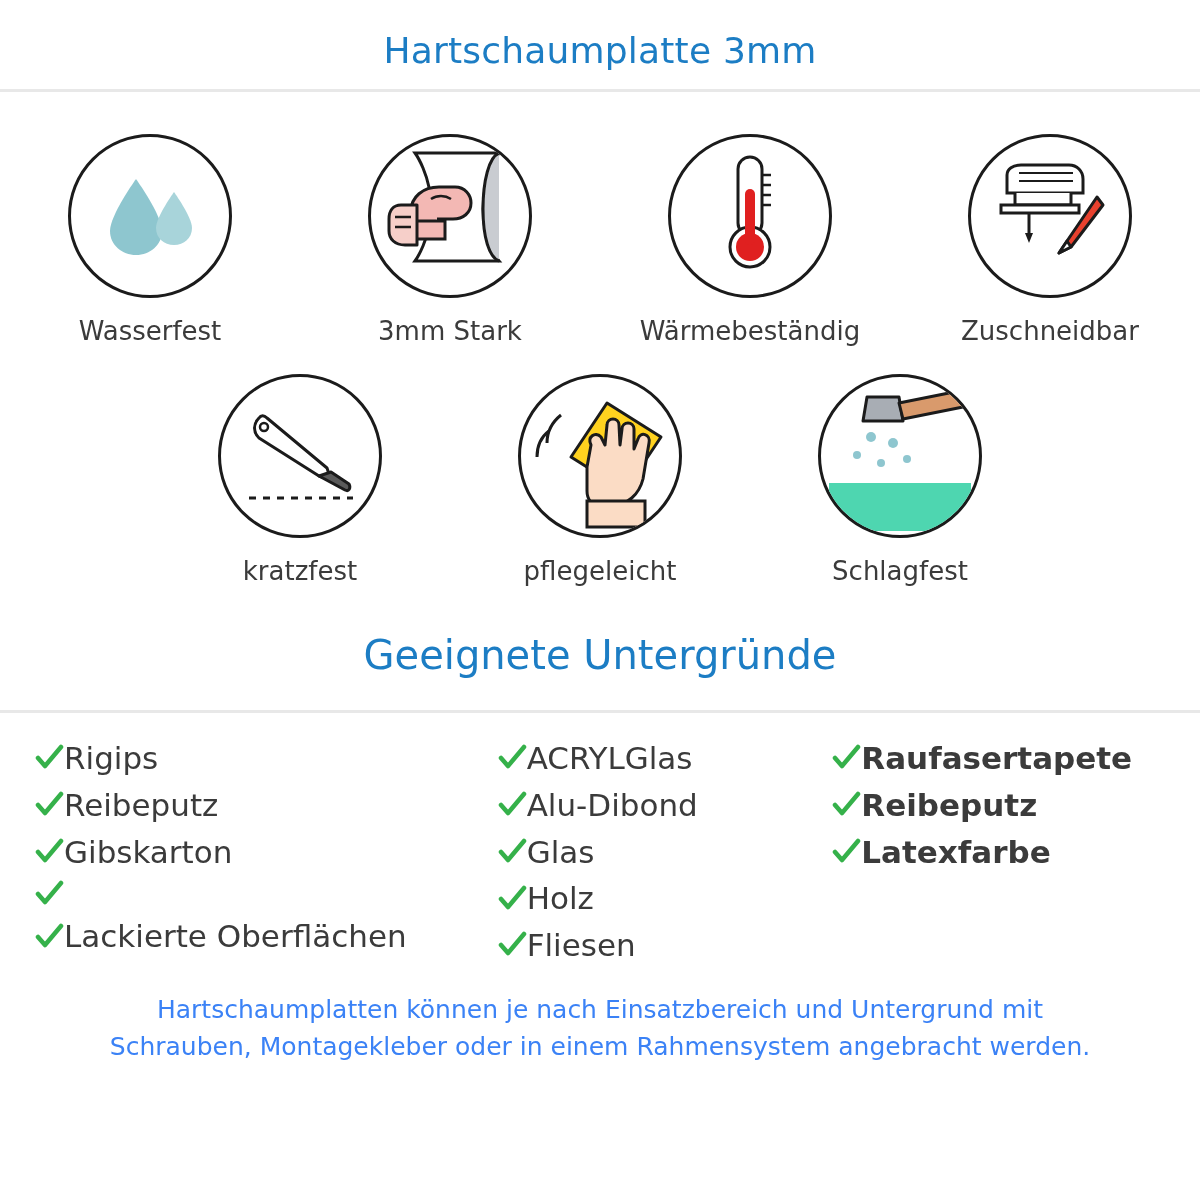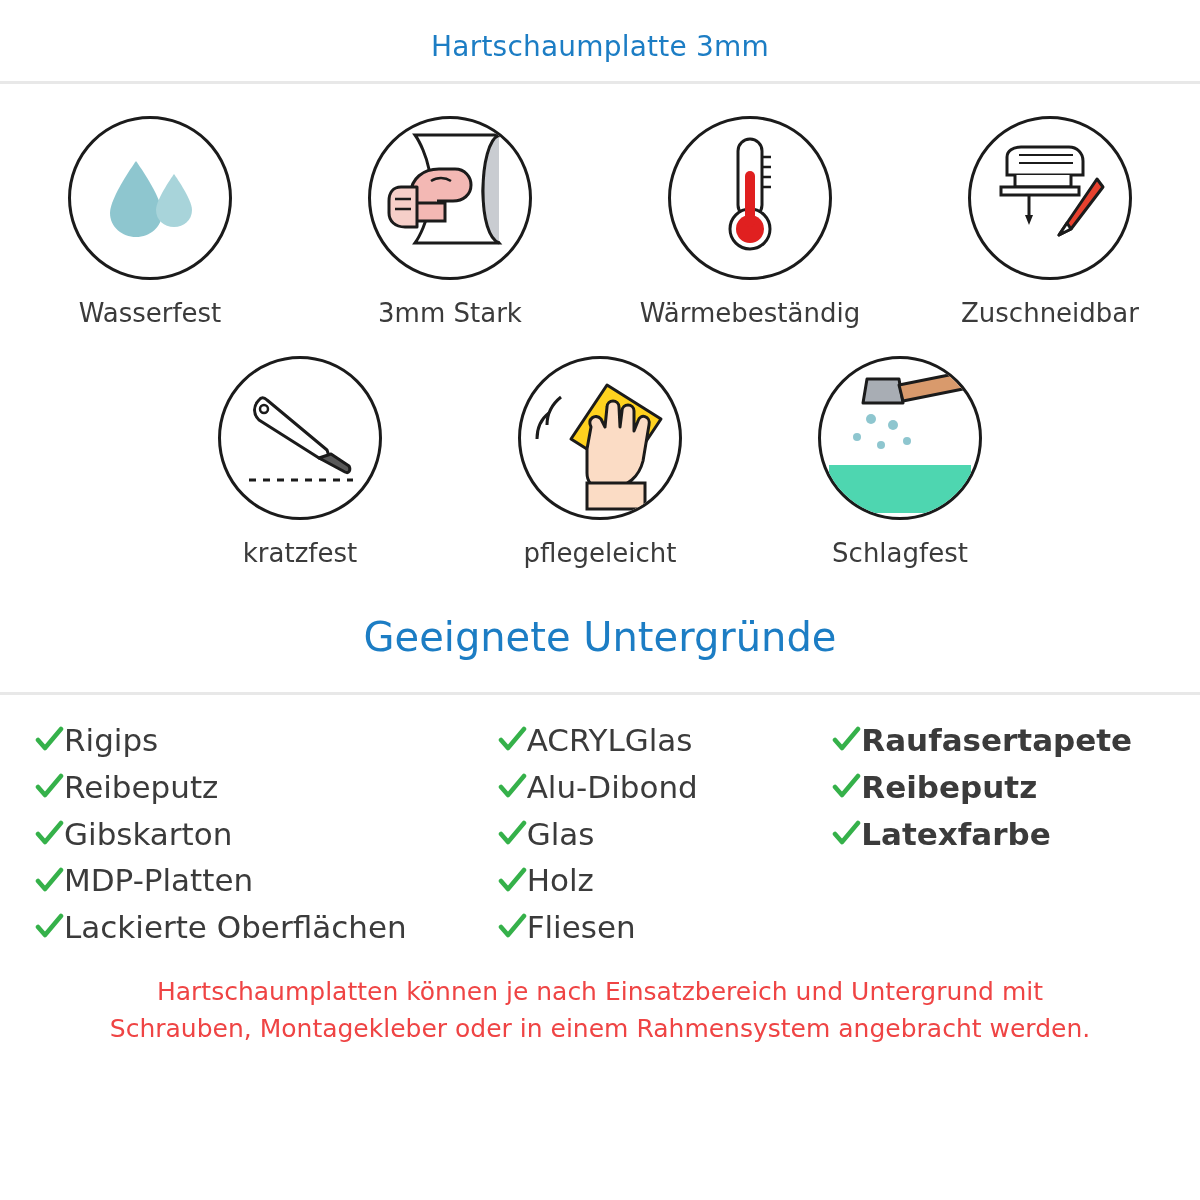--- a/index.html
+++ b/index.html
@@ -23,35 +23,35 @@
     flex-direction: column;
   }
 
   
   .title-block {
     padding-top: 30px;
     padding-bottom: 18px;
     text-align: center;
   }
   .main-title {
-    font-size: 28px;
+    font-size: 36px;
     color: #1c7dc4;
     font-weight: normal;
     letter-spacing: 0.2px;
     margin: 0;
   }
   .rule {
     height: 3px;
     background: #e8e8e8;
     width: 100%;
   }
 
   
   .features {
-    margin-top: 32px;
+    padding-top: 42px;
   }
   .feature-row {
     display: flex;
     justify-content: center;
     align-items: flex-start;
   }
   .feature-row.row1 .feature { width: 300px; }
   .feature-row.row2 .feature { width: 300px; }
   .feature {
     display: flex;
@@ -119,21 +119,21 @@
     width: 30px;
     height: 30px;
     flex: 0 0 30px;
     display: inline-block;
   }
 
   
   .note {
     margin-top: 26px;
     padding: 0 40px;
-    color: #ef4444;
+    color: #3b82f6;
     font-size: 25px;
     line-height: 1.5;
     text-align: center;
   }
 </style>
 </head>
 <body>
 
 <div class="page">
 
@@ -301,21 +301,20 @@
       <div class="sub-item">
         <span class="check"><svg width="30" height="30" viewBox="0 0 30 30">
               <path d="M4 15 L11 23 L27 4" fill="none" stroke="#35b14a" stroke-width="4.5" stroke-linecap="round" stroke-linejoin="round"></path>
             </svg></span>
         <span>Gibskarton</span>
       </div>
       <div class="sub-item">
         <span class="check"><svg width="30" height="30" viewBox="0 0 30 30">
               <path d="M4 15 L11 23 L27 4" fill="none" stroke="#35b14a" stroke-width="4.5" stroke-linecap="round" stroke-linejoin="round"></path>
             </svg></span>
-        <span>MDP-Platten</span>
       </div>
       <div class="sub-item">
         <span class="check"><svg width="30" height="30" viewBox="0 0 30 30">
               <path d="M4 15 L11 23 L27 4" fill="none" stroke="#35b14a" stroke-width="4.5" stroke-linecap="round" stroke-linejoin="round"></path>
             </svg></span>
         <span>Lackierte Oberflächen</span>
       </div>
     </div>
 
     <div class="sub-col c2">

